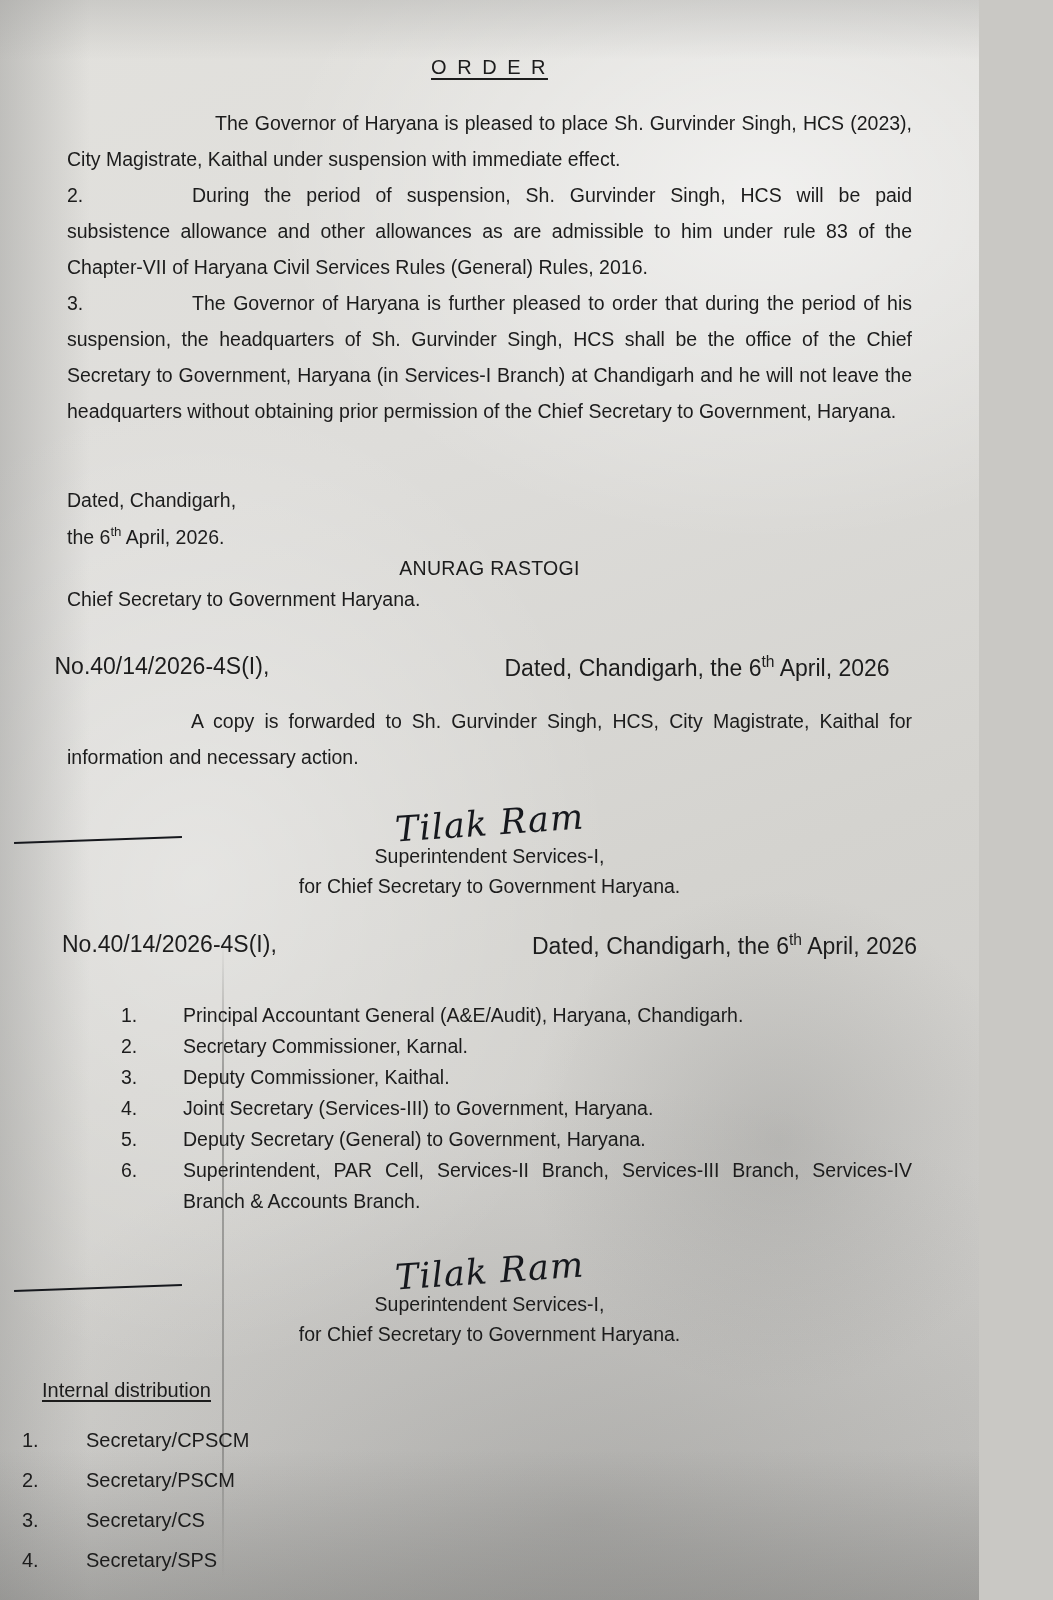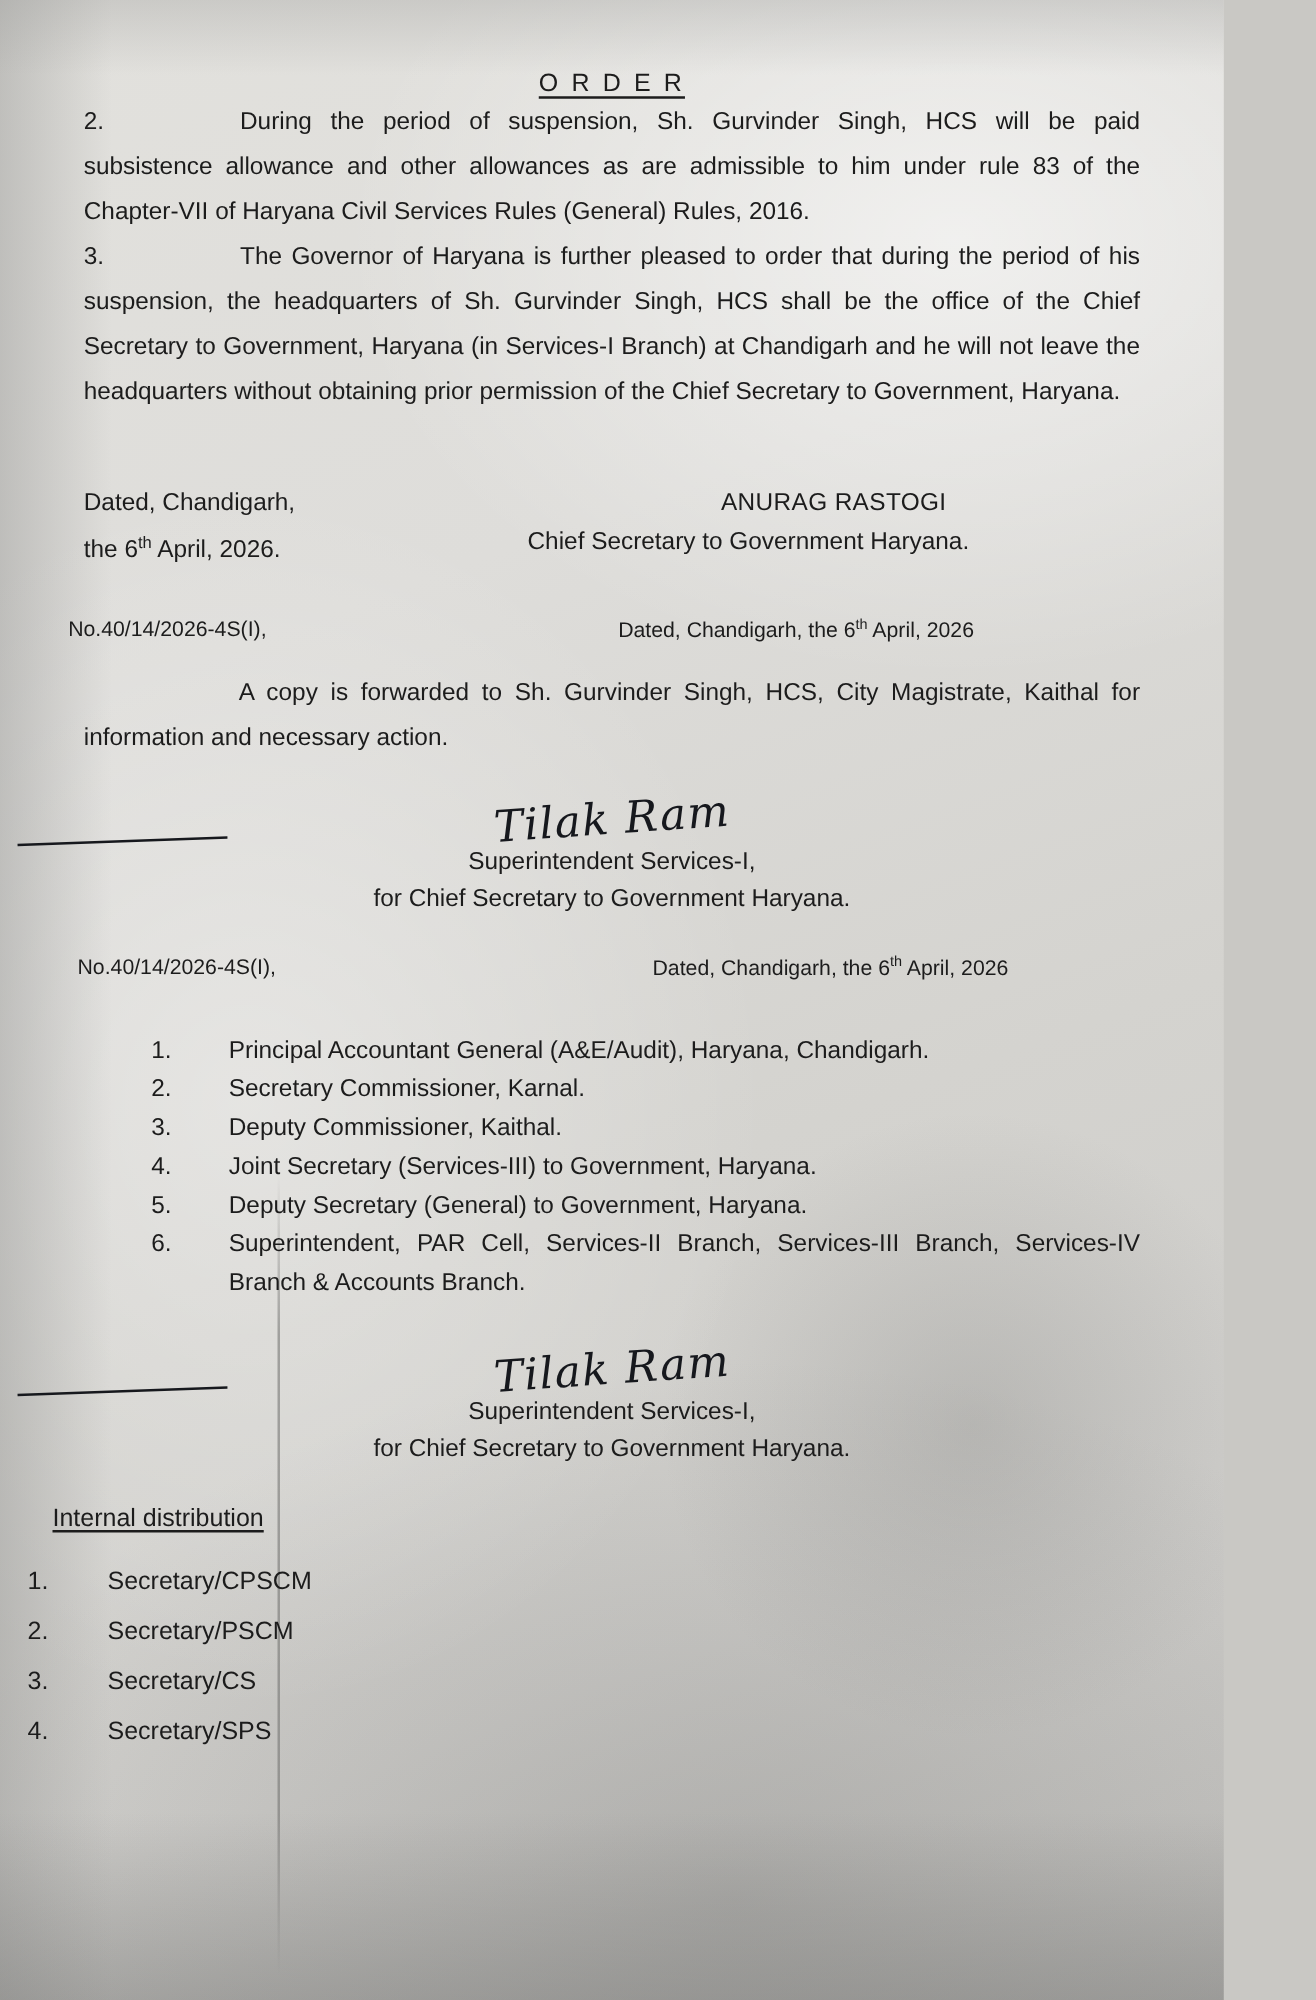--- a/index.html
+++ b/index.html
@@ -77,32 +77,34 @@
   }
   p.para1 { text-indent: 148px; margin-top: 26px; }
   .inline-num { display: inline-block; width: 125px; }
 
   .sup { font-size: 0.68em; vertical-align: super; text-align: right; }
 
   .two-col {
     display: flex;
     width: 845px;
     margin: 0 auto;
+    flex-direction: column;
   }
   .col-left { width: 355px; font-size: 19.5px; line-height: 31px; }
   .col-right { flex: 1; font-size: 19.5px; line-height: 31px; }
 
   .sig-name { text-align: center; font-size: 19.5px; letter-spacing: 0.3px; }
   .sig-desig { font-size: 19.5px; }
 
   .memo-row {
     display: flex;
     width: 870px;
     margin: 0 auto;
-    font-size: 17px;
+    font-size: 23px;
+    gap: 10px;
   }
   .memo-no { width: 330px; }
   .memo-date { flex: 1; text-align: left; padding-left: 110px; }
 
   .memo-row2 { width: 890px; margin-left: 62px; }
   .memo-row2 .memo-no { width: 350px; }
 
   .sign-block { position: relative; height: 110px; }
   .handwriting {
     font-family: "DejaVu Serif", serif;
@@ -169,20 +171,21 @@
   <div class="shade shade-bottom"></div>
   <div class="shade shade-blob"></div>
   <div class="fold"></div>
 
   <div class="content">
 
     <div class="title">O R D E R</div>
 
     <div class="body-block">
 
+      <p class="just para1">The Governor of Haryana is pleased to place Sh. Gurvinder Singh, HCS (2023), City Magistrate, Kaithal under suspension with immediate effect.</p>
 
       <p class="just">
         <span class="inline-num">2.</span><span>During the period of suspension, Sh. Gurvinder Singh, HCS will be paid subsistence allowance and other allowances as are admissible to him under rule 83 of the Chapter-VII of Haryana Civil Services Rules (General) Rules, 2016.</span>
       </p>
 
       <p class="just">
         <span class="inline-num">3.</span><span>The Governor of Haryana is further pleased to order that during the period of his suspension, the headquarters of Sh. Gurvinder Singh, HCS shall be the office of the Chief Secretary to Government, Haryana (in Services-I Branch) at Chandigarh and he will not leave the headquarters without obtaining prior permission of the Chief Secretary to Government, Haryana.</span>
       </p>
     </div>
 

